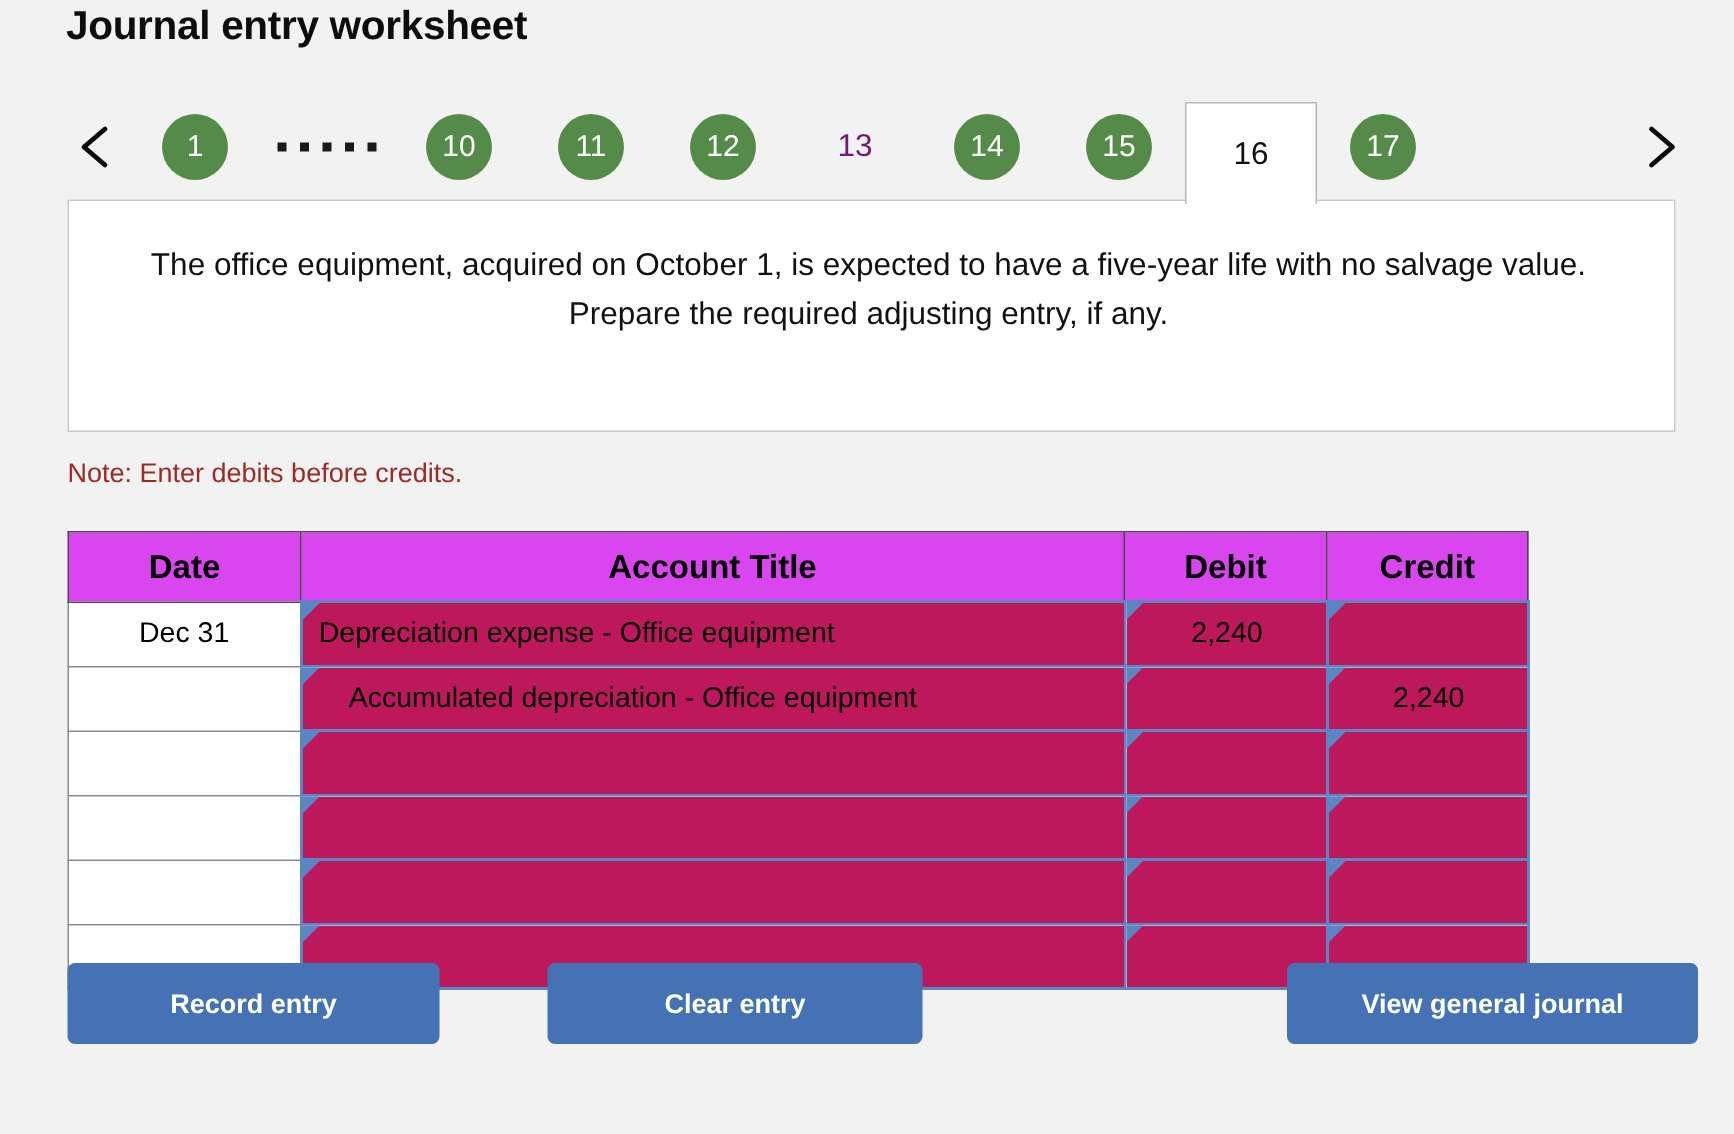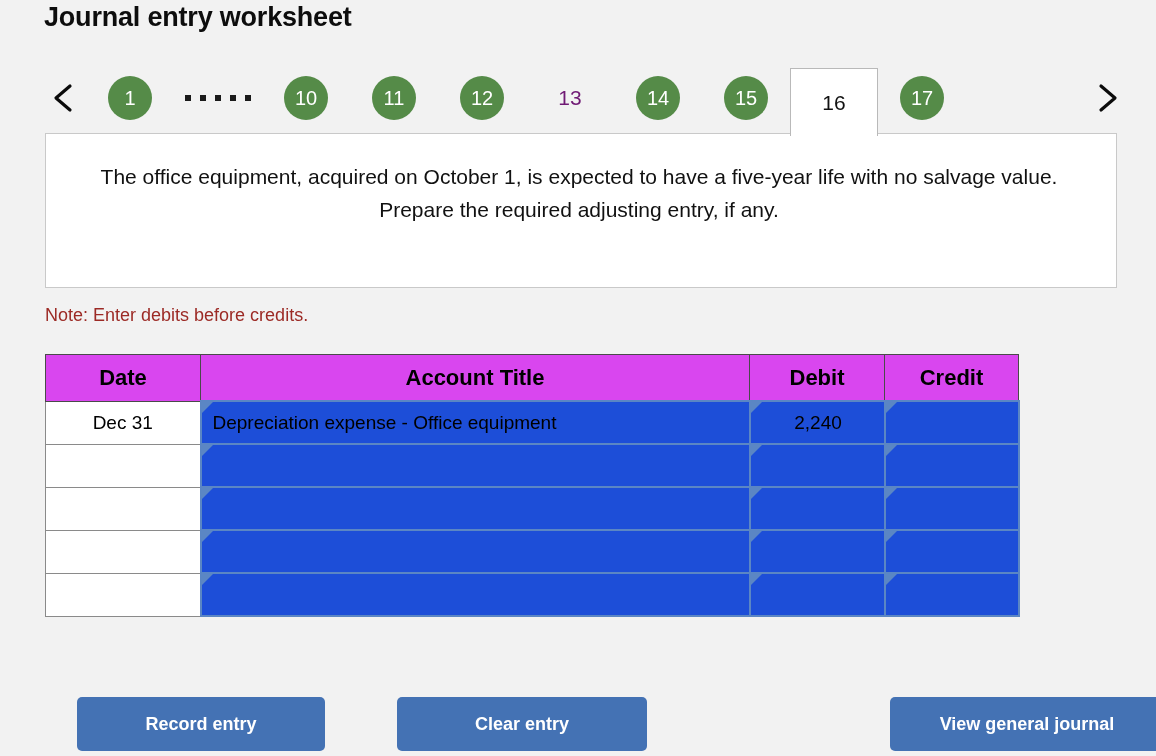--- a/index.html
+++ b/index.html
@@ -177,21 +177,21 @@
     height: 41px;
     vertical-align: middle;
   }
   td.date-cell {
     border: 1px solid #8a8a8a;
     text-align: center;
     font-size: 19px;
     background: #fff;
   }
   td.in-cell {
-    background: #1d4ed8;
+    background: #be185d;
     border: 2px solid #5b86c4;
     position: relative;
     font-size: 19px;
   }
   td.in-cell .marker {
     position: absolute;
     left: 0;
     top: 0;
     width: 0;
     height: 0;
@@ -204,24 +204,23 @@
     padding: 0 8px 0 11px;
   }
   td.in-cell.acct .val { text-align: left; }
   td.in-cell.num .val { text-align: center; padding-right: 9px; }
   .indent { padding-left: 31px !important; }
 
   
   .btnrow {
     position: absolute;
     left: 45px;
-    top: 697px;
+    top: 642px;
     width: 1072px;
     height: 56px;
-    margin-left: 32px;
   }
   .btn {
     position: absolute;
     top: 0;
     height: 54px;
     background: #4472b4;
     color: #ffffff;
     border: none;
     border-radius: 5px;
     font-family: "Liberation Sans", sans-serif;
@@ -334,20 +333,35 @@
         </td>
         <td class="in-cell num">
           <span class="marker"></span>
           <span class="val"></span>
         </td>
       </tr>
       <tr>
         <td class="date-cell"></td>
         <td class="in-cell acct">
           <span class="marker"></span>
+          <span class="val indent">Accumulated depreciation - Office equipment</span>
+        </td>
+        <td class="in-cell num">
+          <span class="marker"></span>
+          <span class="val"></span>
+        </td>
+        <td class="in-cell num">
+          <span class="marker"></span>
+          <span class="val">2,240</span>
+        </td>
+      </tr>
+      <tr>
+        <td class="date-cell"></td>
+        <td class="in-cell acct">
+          <span class="marker"></span>
           <span class="val"></span>
         </td>
         <td class="in-cell num">
           <span class="marker"></span>
           <span class="val"></span>
         </td>
         <td class="in-cell num">
           <span class="marker"></span>
           <span class="val"></span>
         </td>

